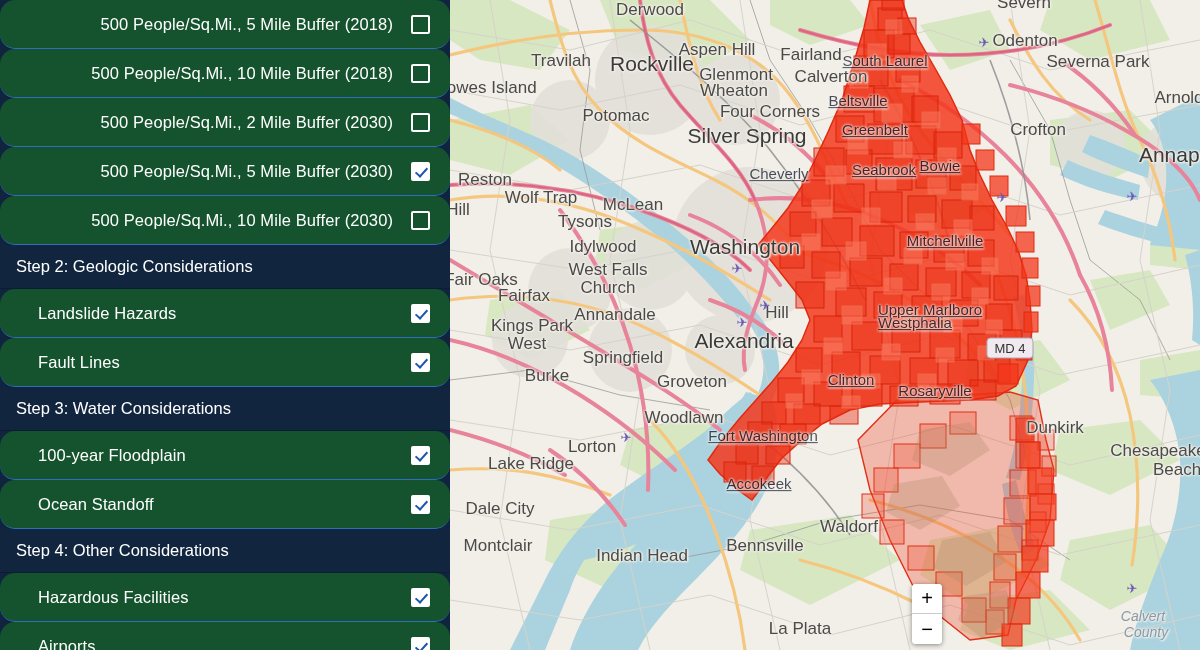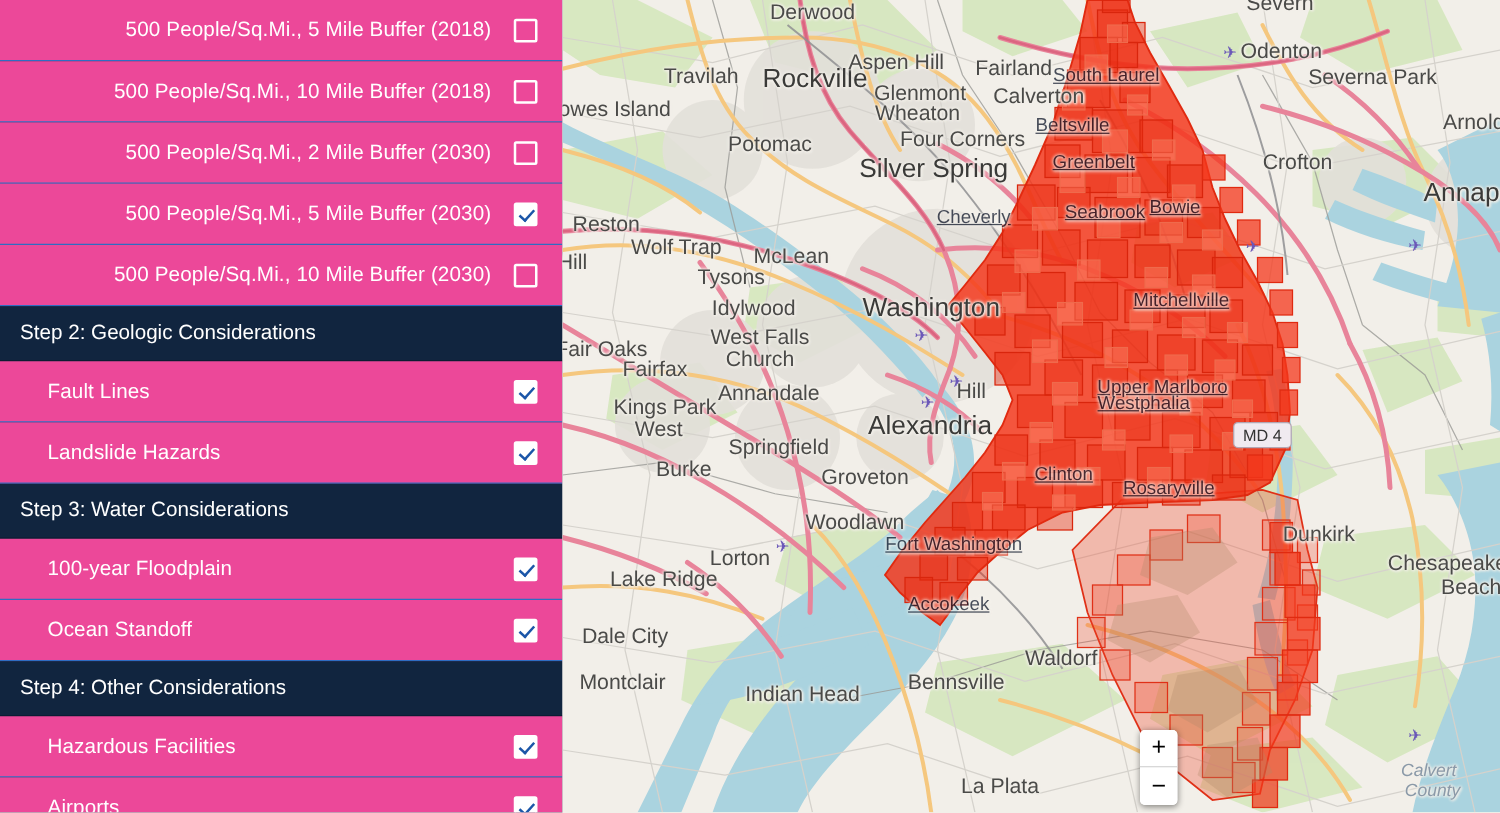--- a/index.html
+++ b/index.html
@@ -14,27 +14,28 @@
   
   #sidebar {
     width: 450px; height: 650px;
     background: #10233f;
     overflow: hidden;
     position: relative;
     flex: 0 0 450px;
   }
   .layer-row {
     height: 49px;
-    background: #ec4899;
+    background: #14532d;
     border-bottom: 1px solid #2f6dc2;
     display: flex;
     align-items: center;
     justify-content: space-between;
     padding: 0 20px 0 16px;
     cursor: pointer;
+    border-radius: 15px;
   }
   .layer-label {
     color: #ffffff;
     font-size: 16.5px;
     letter-spacing: .1px;
     white-space: nowrap;
     overflow: hidden;
     text-overflow: ellipsis;
     text-align: right;
     flex: 1;
@@ -165,25 +166,25 @@
         <span class="cb checked"></span>
       </div>
       <div class="layer-row">
         <span class="layer-label">500 People/Sq.Mi., 10 Mile Buffer (2030)</span>
         <span class="cb"></span>
       </div>
       <div class="section-header">
         <span class="section-header-label">Step 2: Geologic Considerations</span>
       </div>
       <div class="layer-row indent">
+        <span class="layer-label">Landslide Hazards</span>
+        <span class="cb checked"></span>
+      </div>
+      <div class="layer-row indent">
         <span class="layer-label">Fault Lines</span>
-        <span class="cb checked"></span>
-      </div>
-      <div class="layer-row indent">
-        <span class="layer-label">Landslide Hazards</span>
         <span class="cb checked"></span>
       </div>
       <div class="section-header">
         <span class="section-header-label">Step 3: Water Considerations</span>
       </div>
       <div class="layer-row indent">
         <span class="layer-label">100-year Floodplain</span>
         <span class="cb checked"></span>
       </div>
       <div class="layer-row indent">

